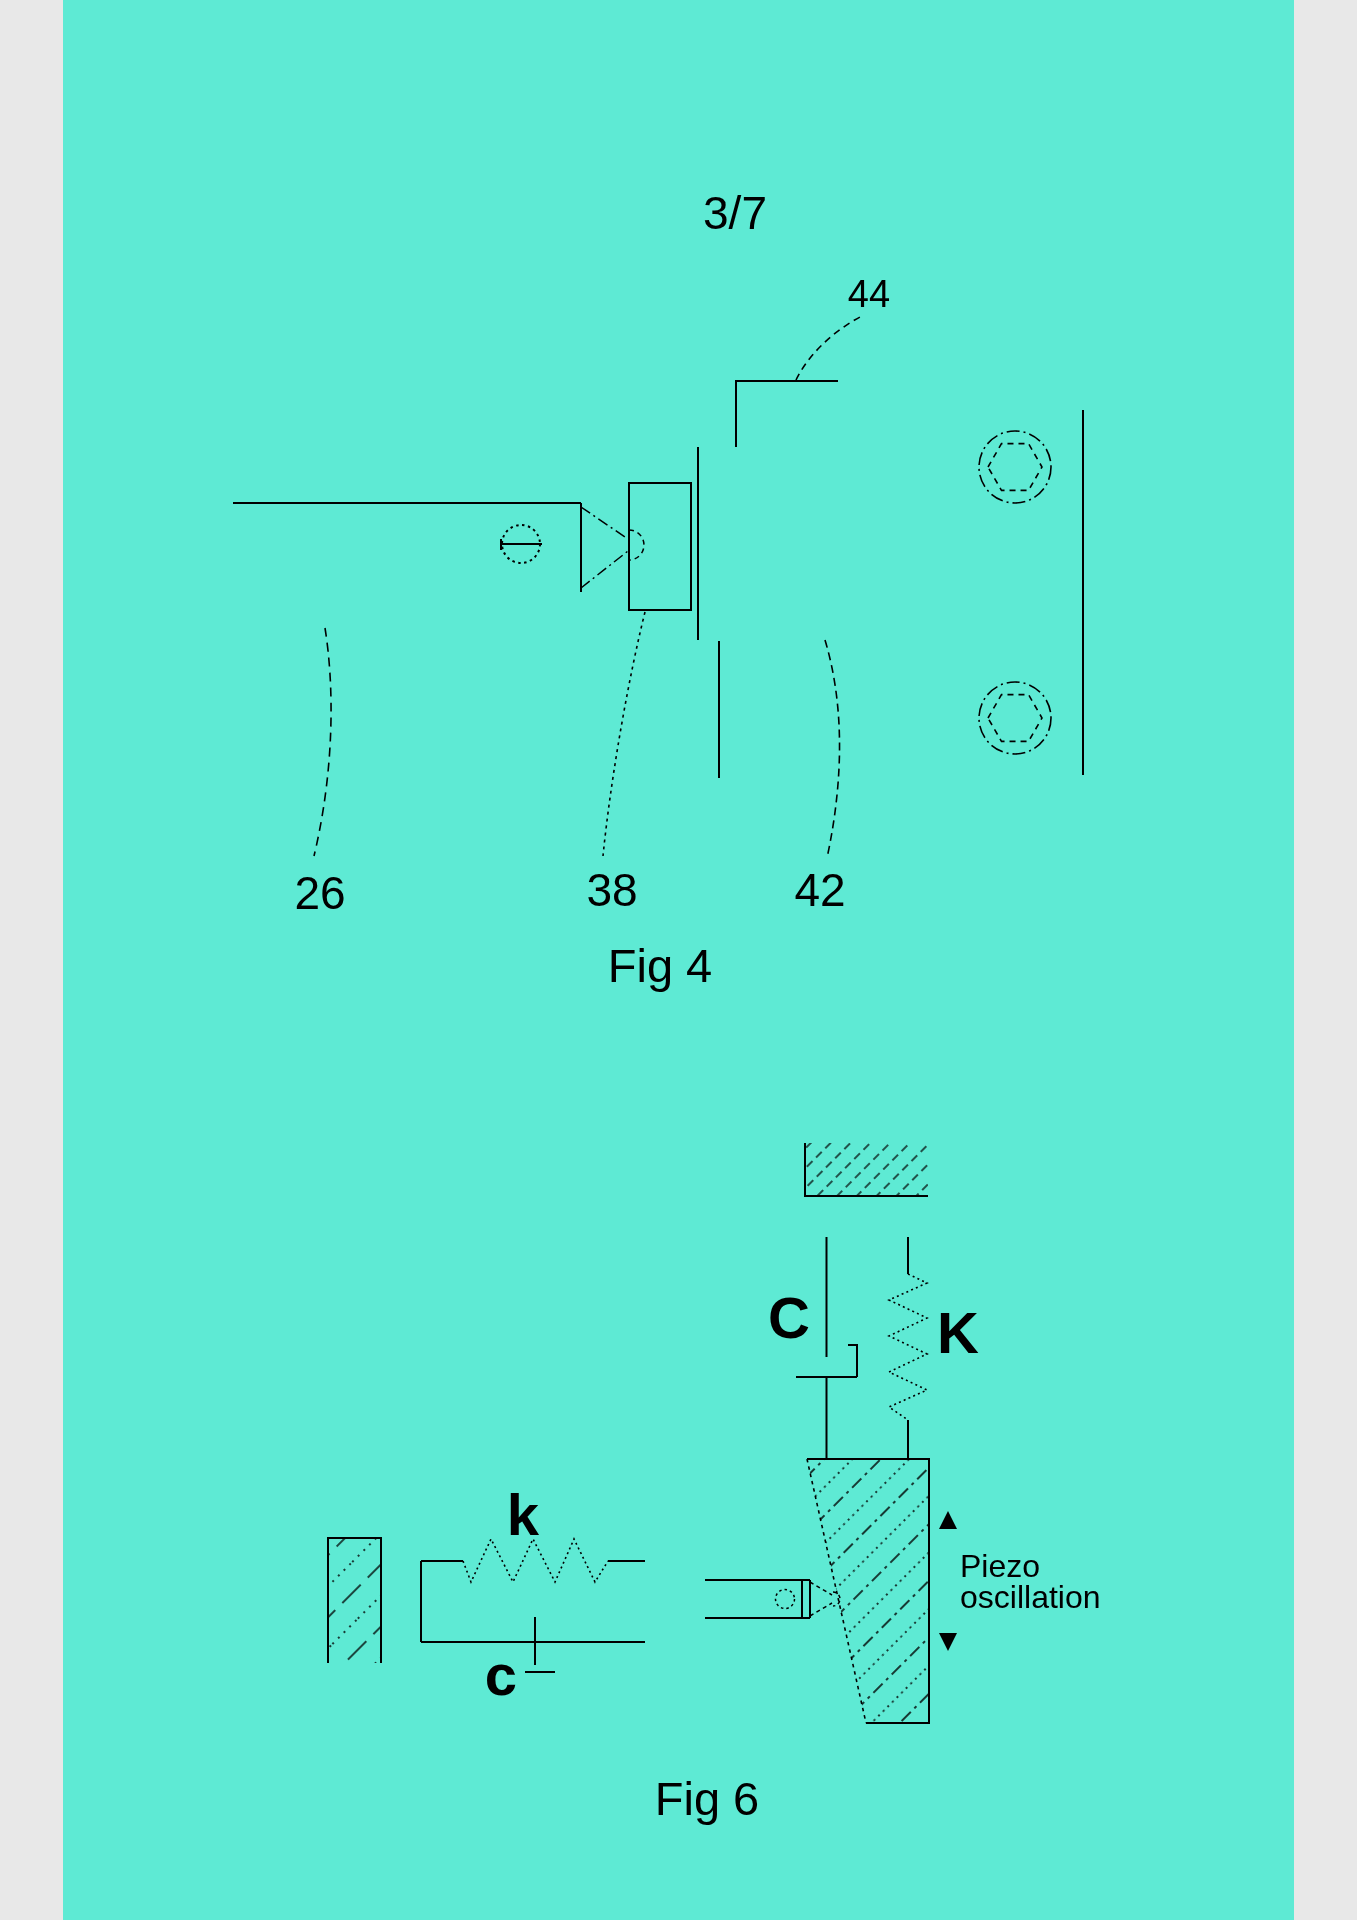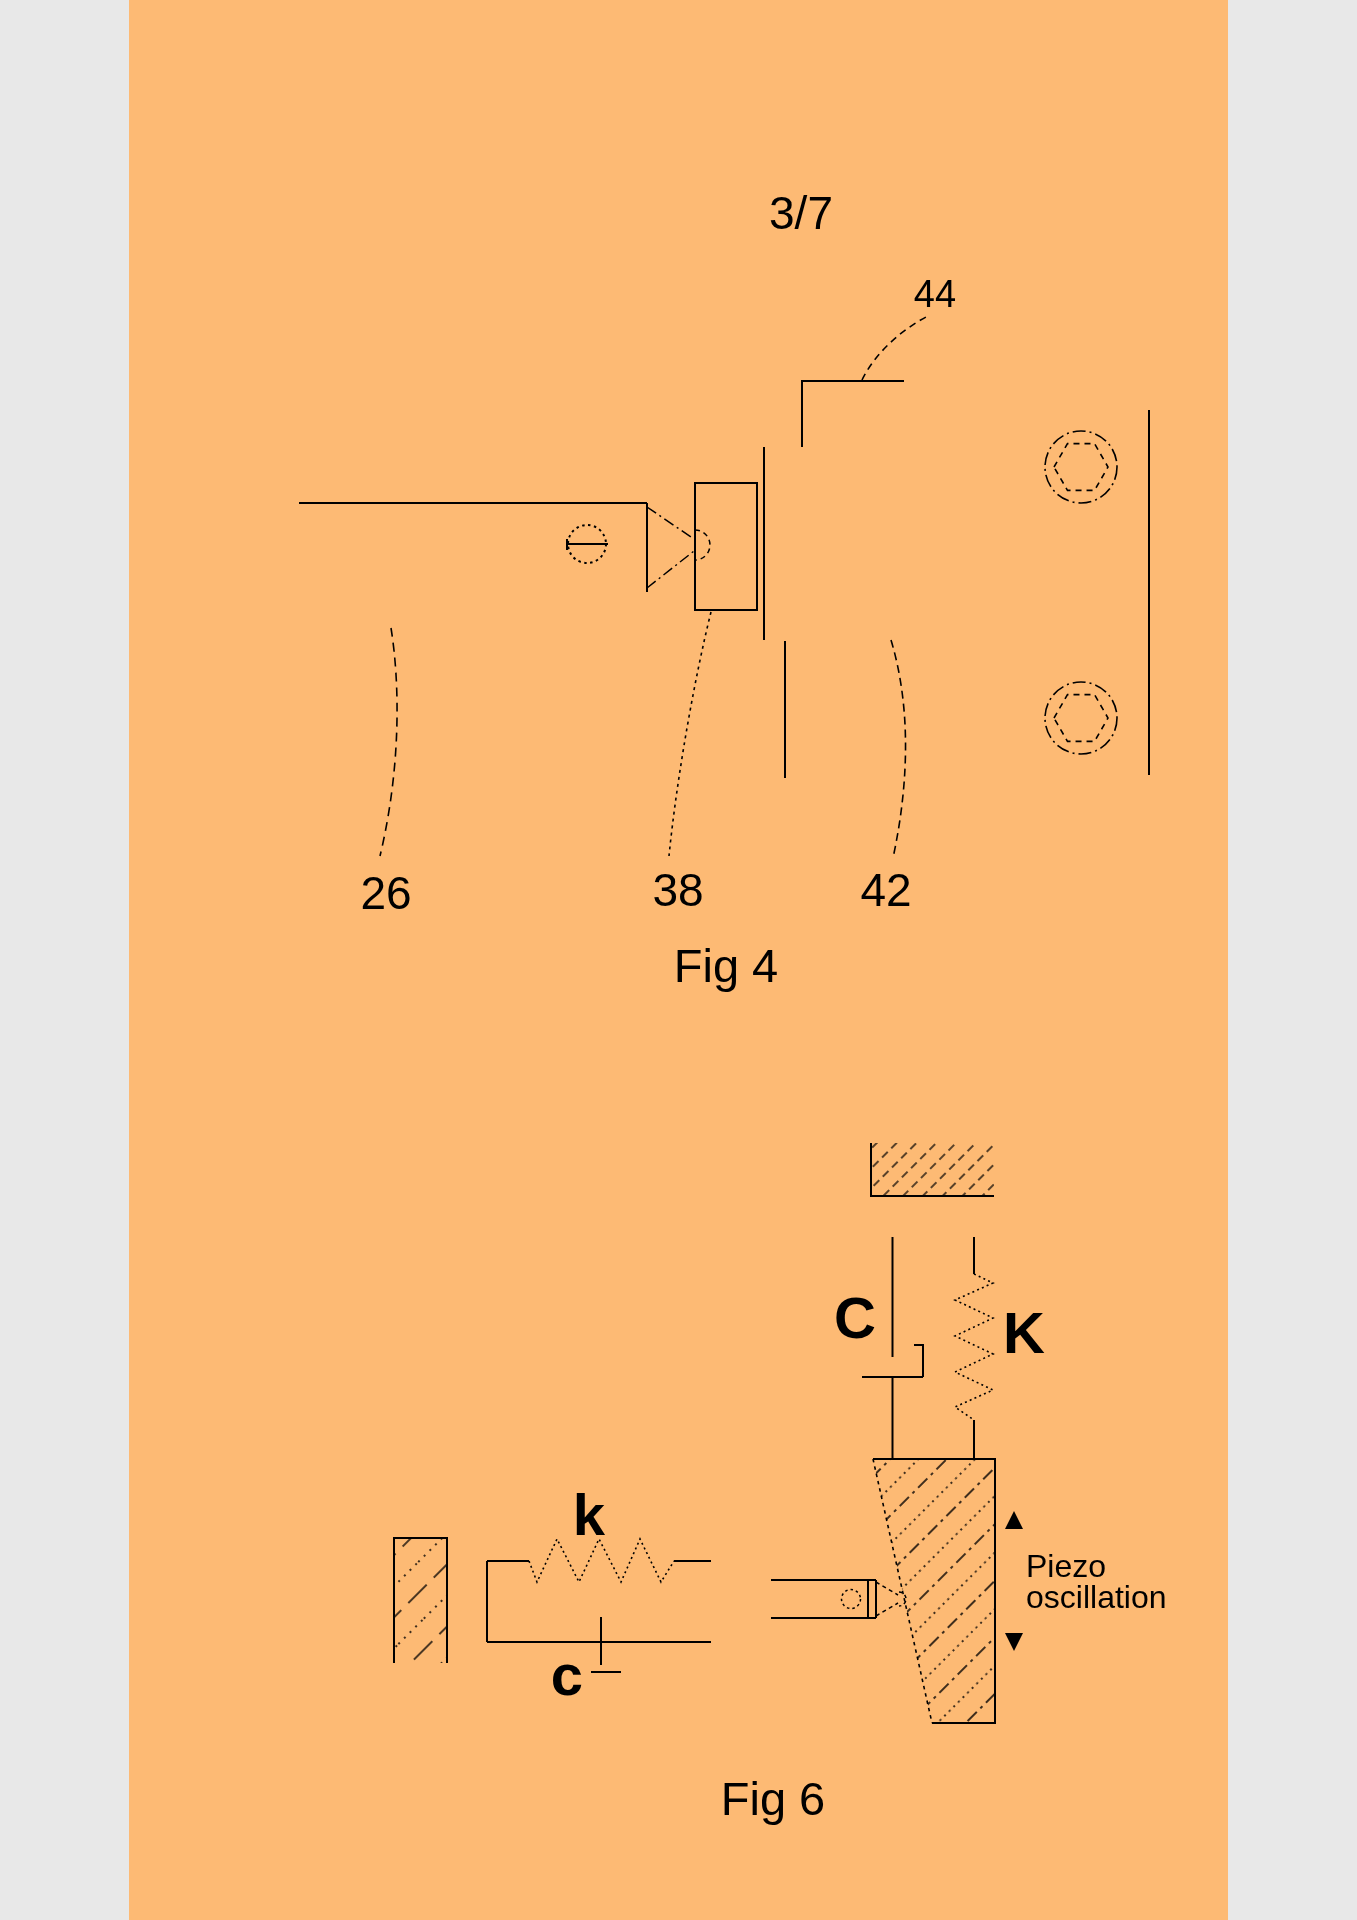--- a/index.html
+++ b/index.html
@@ -1,16 +1,16 @@
 <!DOCTYPE html>
 <html><head>
 <meta charset="utf-8">
 <style>
   html,body{margin:0;padding:0;background:#e8e8e8;}
-  .sheet{position:relative;width:1099px;height:1920px;margin:0 auto;background:#fdba74;overflow:hidden;}
+  .sheet{position:relative;width:1231px;height:1920px;margin:0 auto;background:#5eead4;overflow:hidden;}
   svg{display:block;}
   .s2{stroke:#000;stroke-width:2;fill:none;stroke-linecap:butt;}
   .s16{stroke:#000;stroke-width:1.6;fill:none;stroke-linecap:butt;}
   .s14{stroke:#000;stroke-width:1.5;fill:none;stroke-linecap:butt;}
   text{font-family:"Liberation Sans","DejaVu Sans",sans-serif;fill:#000;}
   .pg{font-size:46px;}
   .lbl{font-size:46px;}
   .lbl44{font-size:38px;}
   .cap{font-size:47px;}
   .big{font-size:58px;font-weight:bold;}

